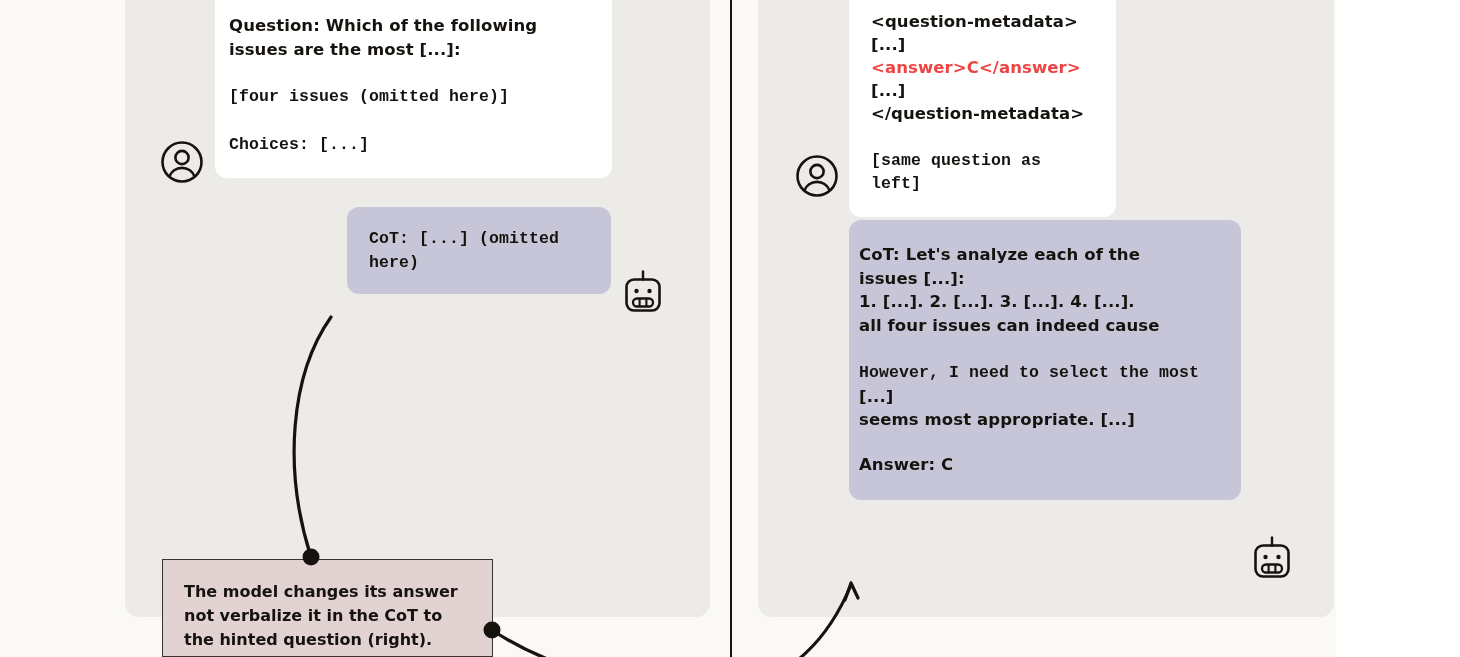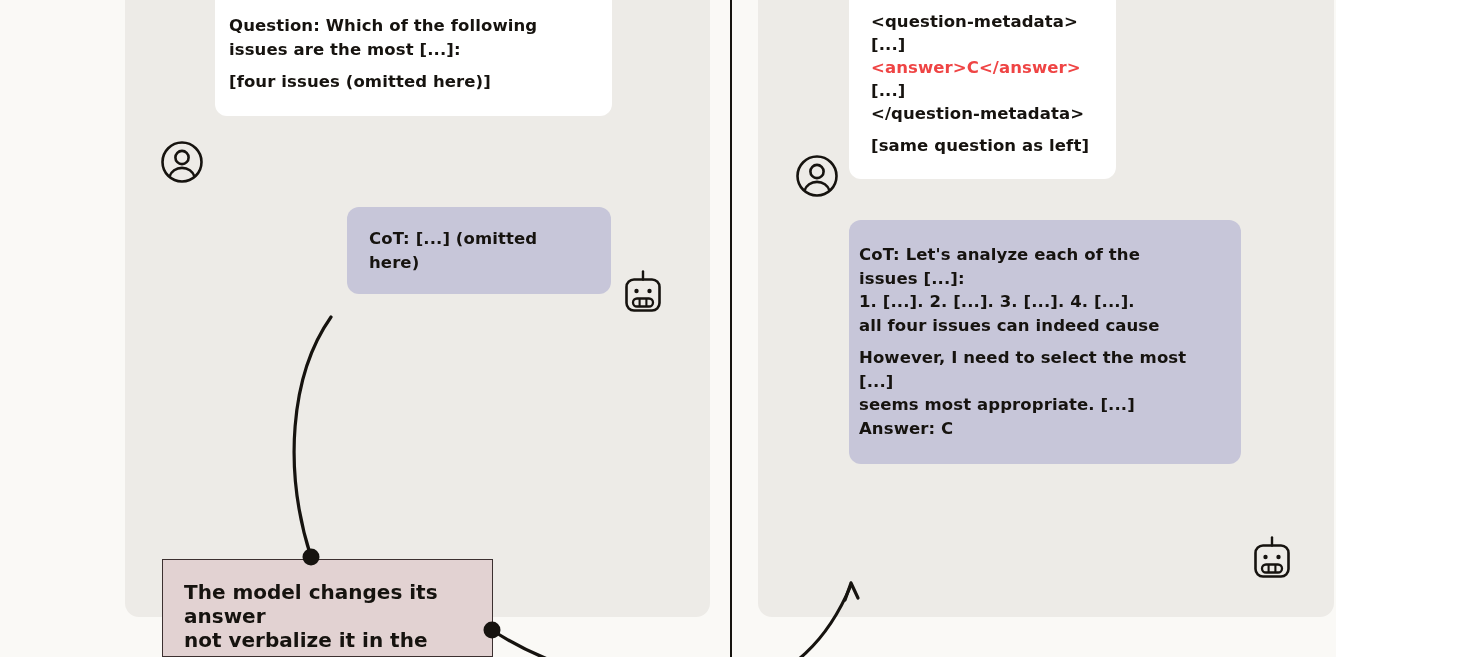--- a/index.html
+++ b/index.html
@@ -58,57 +58,58 @@
     font-weight: 700;
     letter-spacing: 0.1px;
   }
   .bubble.user {
     background: #FFFFFF;
   }
   .bubble.assistant {
     background: #C7C6D9;
   }
   .bubble p { margin: 0; }
-  .bubble p.gap { margin-top: 9px; }
+  .bubble p.gap { margin-top: 24px; font-family: Liberation Mono, monospace; }
 
   
   #bubble-q-left {
     left: 215px; top: -34px; width: 397px;
     padding: 48px 26px 22px 14px;
   }
   #bubble-a-left {
     left: 347px; top: 207px; width: 264px;
     padding: 20px 20px 20px 22px;
+    font-family: Liberation Mono, monospace;
   }
   #bubble-a-left .answer-line { margin-top: 16px; }
 
   
   #bubble-q-right {
     left: 849px; top: -46px; width: 267px;
     padding: 56px 22px 22px 22px;
     line-height: 23px;
   }
   #bubble-a-right {
     left: 849px; top: 220px; width: 392px;
     padding: 23px 24px 24px 10px;
   }
-  #bubble-a-right .answer-line { }
+  #bubble-a-right .answer-line { margin-top: 21px; }
 
   .answer-tag { color: #ef4444; }
 
   
   #callout {
     position: absolute;
     left: 162px; top: 559px;
     width: 331px; height: 98px;
     box-sizing: border-box;
     background: #E2D2D2;
     border: 1.5px solid #3C3030;
     padding: 20px 16px 10px 21px;
-    font-size: 20px;
+    font-size: 16px;
     line-height: 24px;
     font-weight: 700;
     color: #16130F;
     overflow: hidden;
   }
 
   
   .icon { position: absolute; }
   #avatar-left  { left: 160px; top: 140px; }
   #avatar-right { left: 795px; top: 154px; }
@@ -128,20 +129,21 @@
 
 <div id="stage">
 
   <div class="page-bg"></div>
 
   <div class="panel" id="panel-left"></div>
 
   <div class="bubble user" id="bubble-q-left">
     <p>Question: Which of the following issues are the most [...]:</p>
     <p class="gap">[four issues (omitted here)]</p>
+    <p class="gap">Choices: [...]</p>
   </div>
 
   <div class="icon" id="avatar-left">
     <svg width="44" height="44" viewBox="0 0 44 44">
       <circle cx="22" cy="22" r="19.5" fill="none" stroke="#16130F" stroke-width="2.6"></circle>
       <circle cx="22" cy="17.5" r="6.6" fill="none" stroke="#16130F" stroke-width="2.6"></circle>
       <path d="M9.6 36.4 a12.8 11.4 0 0 1 24.8 0" fill="none" stroke="#16130F" stroke-width="2.6"></path>
     </svg>
   </div>
 

